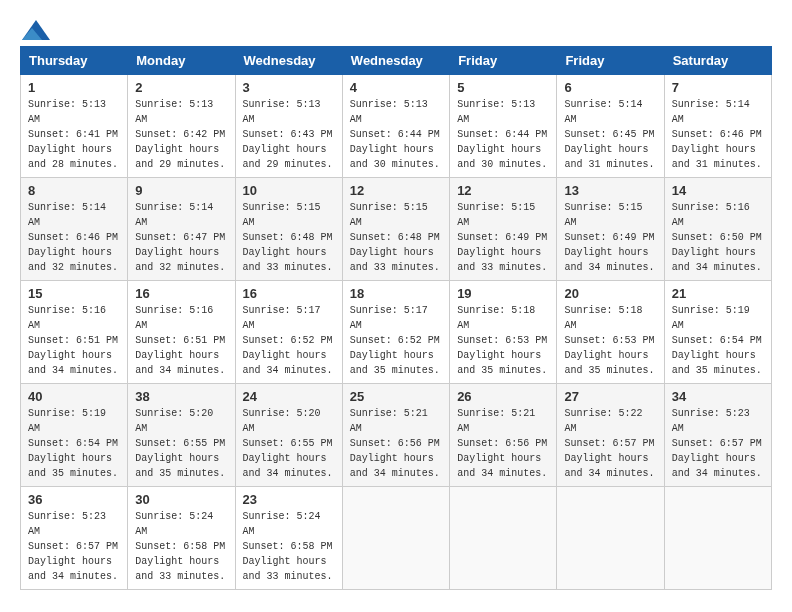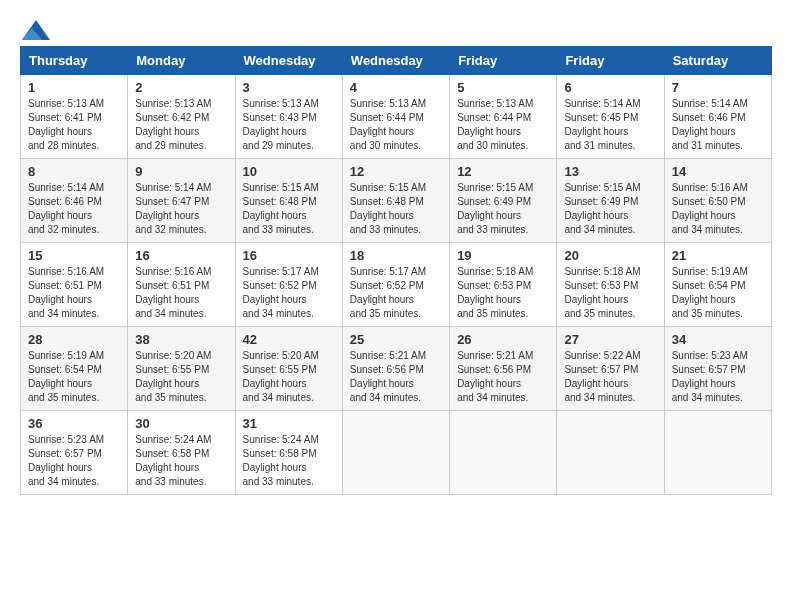--- a/index.html
+++ b/index.html
@@ -76,20 +76,21 @@
     .day-number {
       font-size: 13px;
       font-weight: bold;
       display: block;
       margin-bottom: 2px;
     }
     .day-info {
       font-size: 10px;
       line-height: 1.4;
       color: #333;
+      font-family: Liberation Mono, monospace;
     }
     .empty-cell {
       background: #f9f9f9 !important;
     }
   </style>
 </head>
 <body>
 
 <div class="header-area">
   <div class="logo">
@@ -206,29 +207,29 @@
         <span class="day-number">20</span>
         <span class="day-info">Sunrise: 5:18 AM<br>Sunset: 6:53 PM<br>Daylight hours<br>and 35 minutes.</span>
       </td>
         <td>
         <span class="day-number">21</span>
         <span class="day-info">Sunrise: 5:19 AM<br>Sunset: 6:54 PM<br>Daylight hours<br>and 35 minutes.</span>
       </td>
       </tr>
       <tr>
         <td>
-        <span class="day-number">28</span>
+        <span class="day-number">40</span>
         <span class="day-info">Sunrise: 5:19 AM<br>Sunset: 6:54 PM<br>Daylight hours<br>and 35 minutes.</span>
       </td>
         <td>
         <span class="day-number">38</span>
         <span class="day-info">Sunrise: 5:20 AM<br>Sunset: 6:55 PM<br>Daylight hours<br>and 35 minutes.</span>
       </td>
         <td>
-        <span class="day-number">42</span>
+        <span class="day-number">24</span>
         <span class="day-info">Sunrise: 5:20 AM<br>Sunset: 6:55 PM<br>Daylight hours<br>and 34 minutes.</span>
       </td>
         <td>
         <span class="day-number">25</span>
         <span class="day-info">Sunrise: 5:21 AM<br>Sunset: 6:56 PM<br>Daylight hours<br>and 34 minutes.</span>
       </td>
         <td>
         <span class="day-number">26</span>
         <span class="day-info">Sunrise: 5:21 AM<br>Sunset: 6:56 PM<br>Daylight hours<br>and 34 minutes.</span>
       </td>
@@ -244,21 +245,21 @@
       <tr>
         <td>
         <span class="day-number">36</span>
         <span class="day-info">Sunrise: 5:23 AM<br>Sunset: 6:57 PM<br>Daylight hours<br>and 34 minutes.</span>
       </td>
         <td>
         <span class="day-number">30</span>
         <span class="day-info">Sunrise: 5:24 AM<br>Sunset: 6:58 PM<br>Daylight hours<br>and 33 minutes.</span>
       </td>
         <td>
-        <span class="day-number">31</span>
+        <span class="day-number">23</span>
         <span class="day-info">Sunrise: 5:24 AM<br>Sunset: 6:58 PM<br>Daylight hours<br>and 33 minutes.</span>
       </td>
         <td class="empty-cell"></td>
         <td class="empty-cell"></td>
         <td class="empty-cell"></td>
         <td class="empty-cell"></td>
       </tr>
     </tbody>
 </table>
 

